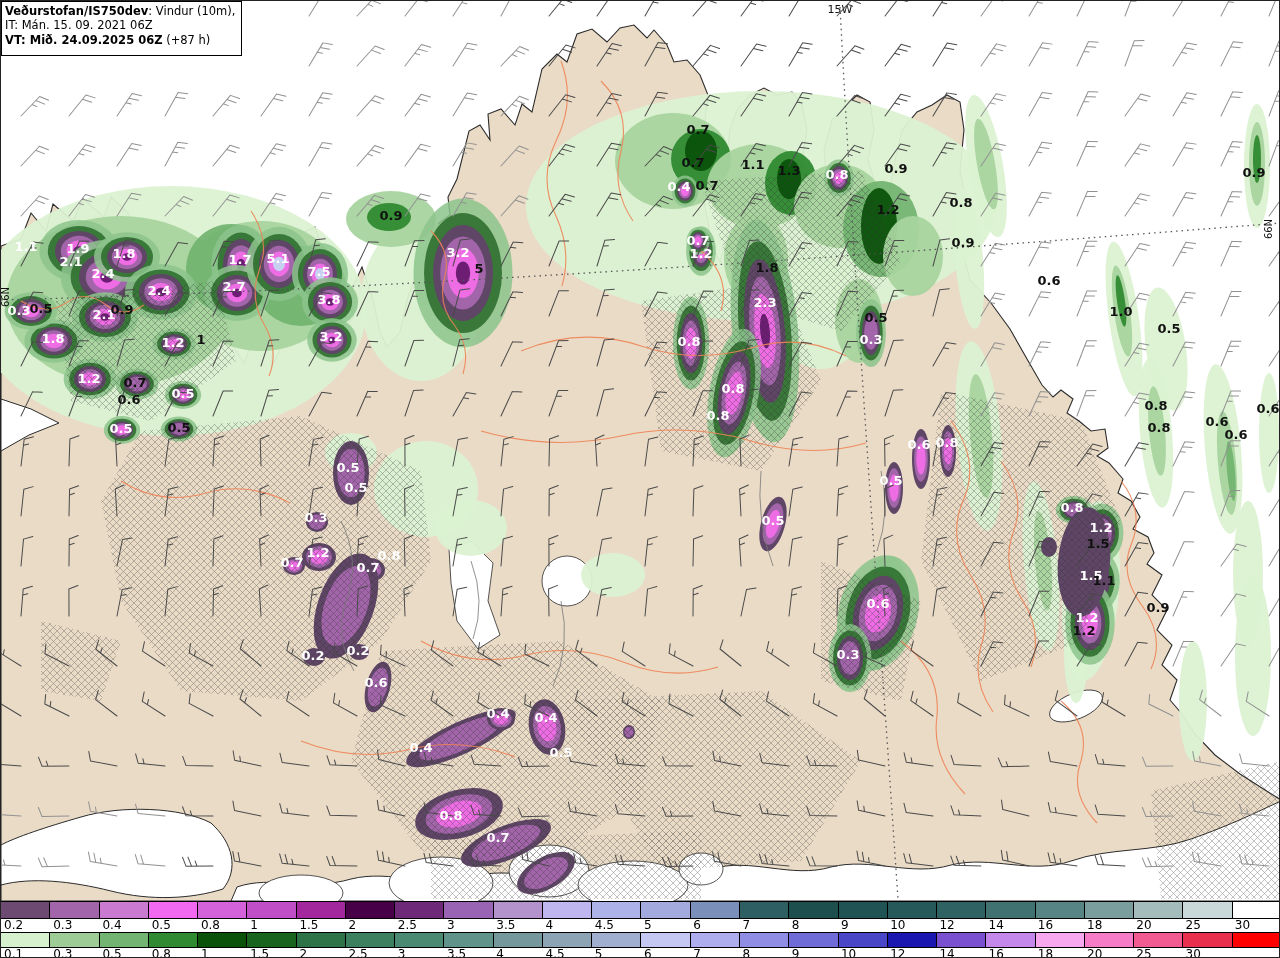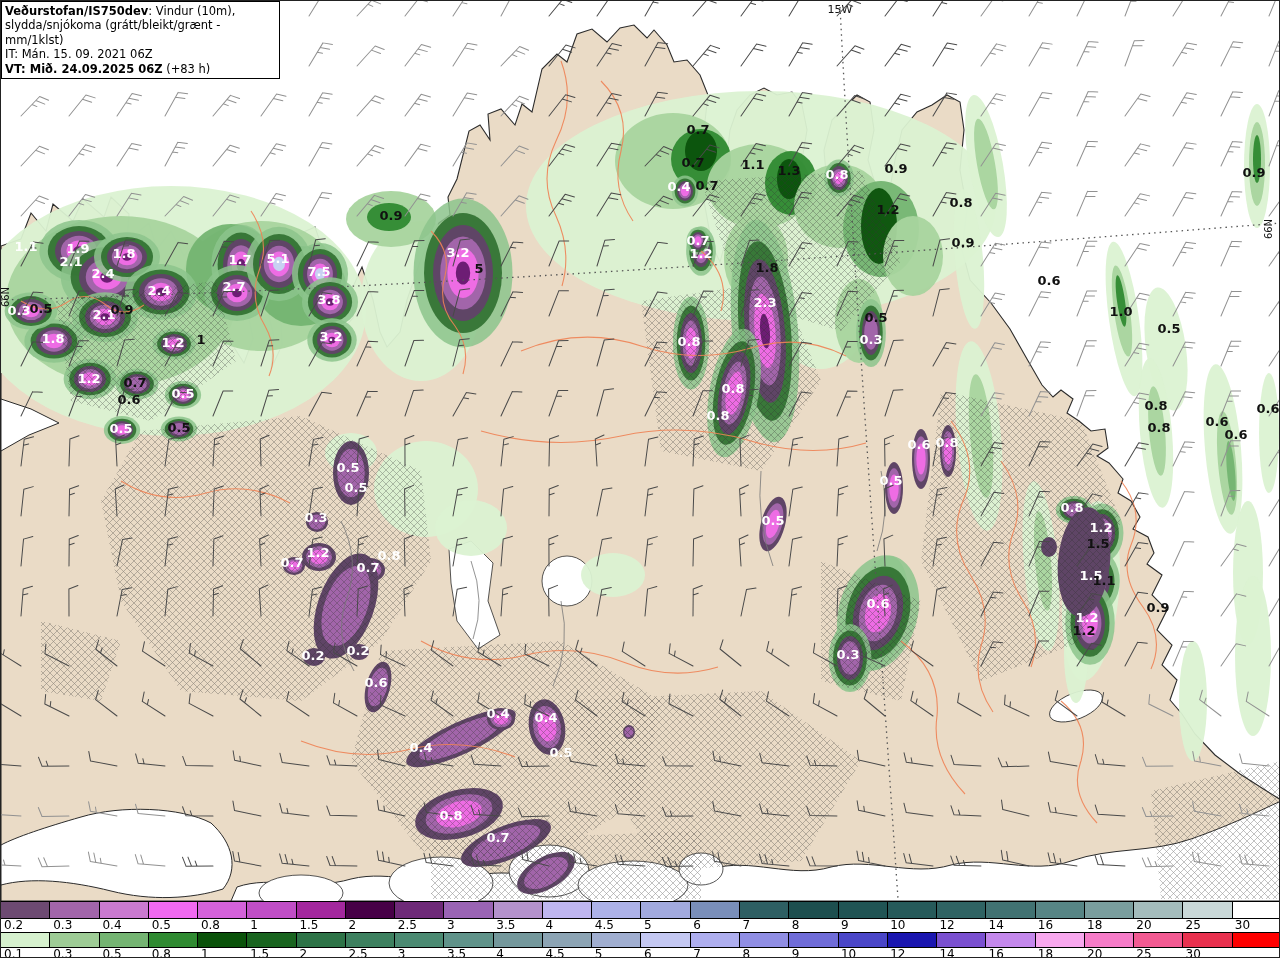--- a/index.html
+++ b/index.html
@@ -1,20 +1,20 @@
 <!DOCTYPE html>
 <html><head>
 <meta charset="utf-8">
 <style>
   html,body{margin:0;padding:0;background:#fff;}
   .stage{position:relative;width:1280px;height:958px;overflow:hidden;background:#fff;
          font-family:"DejaVu Sans","Liberation Sans",sans-serif;border:1px solid #222;box-sizing:border-box;}
   #mapsvg{position:absolute;left:0;top:0;}
   .titlebox{position:absolute;left:0;top:0;background:#fff;border:1px solid #000;
-            padding:2px 6px 2px 3px;font-size:11.5px;line-height:1.25;color:#000;max-width:268px;z-index:5;}
+            padding:2px 6px 8px 3px;font-size:11.5px;line-height:1.25;color:#000;max-width:268px;z-index:5;}
   .titlebox b{font-weight:bold;}
   
   .bars{position:absolute;left:0;top:900px;width:1280px;border-top:1px solid #000;}
   .cbar-colors{display:flex;width:1280px;border-bottom:1px solid #000;}
   .cbar-colors.c1{height:16px;}
   .cbar-colors.c2{height:14px;border-top:1px solid #000;}
   .cbar-colors .seg{flex:1 1 0;border-right:1px solid #000;}
   .cbar-colors .seg:last-child{border-right:none;}
   .cbar-labels{position:relative;width:1280px;background:#fff;font-size:12px;color:#000;}
   .cbar-labels.l1{height:13px;}
@@ -1889,23 +1889,22 @@
         <text x="1097" y="547" fill="#111111">1.5</text>
         <text x="1090" y="579" fill="#ffffff">1.5</text>
         <text x="1103" y="584" fill="#111111">1.1</text>
         <text x="1086" y="621" fill="#ffffff">1.2</text>
         <text x="1083" y="634" fill="#111111">1.2</text>
       </g>
     </svg>
 
   <div class="titlebox">
     <div><b>Veðurstofan/IS750dev</b><span>: Vindur (10m),</span></div>
-    <div>slydda/snjókoma (grátt/bleikt/grænt - mm/1klst)</div>
     <div>IT: Mán. 15. 09. 2021 06Z</div>
-    <div><b>VT: Mið. 24.09.2025 06Z</b><span> (+83 h)</span></div>
+    <div><b>VT: Mið. 24.09.2025 06Z</b><span> (+87 h)</span></div>
   </div>
 
   <div class="bars">
     <div class="cbar-colors c1" id="sleetColors">
         <div class="seg" style="background: rgb(109, 74, 114);"></div>
         <div class="seg" style="background: rgb(162, 101, 170);"></div>
         <div class="seg" style="background: rgb(202, 122, 208);"></div>
         <div class="seg" style="background: rgb(241, 105, 241);"></div>
         <div class="seg" style="background: rgb(212, 98, 218);"></div>
         <div class="seg" style="background: rgb(192, 78, 198);"></div>

